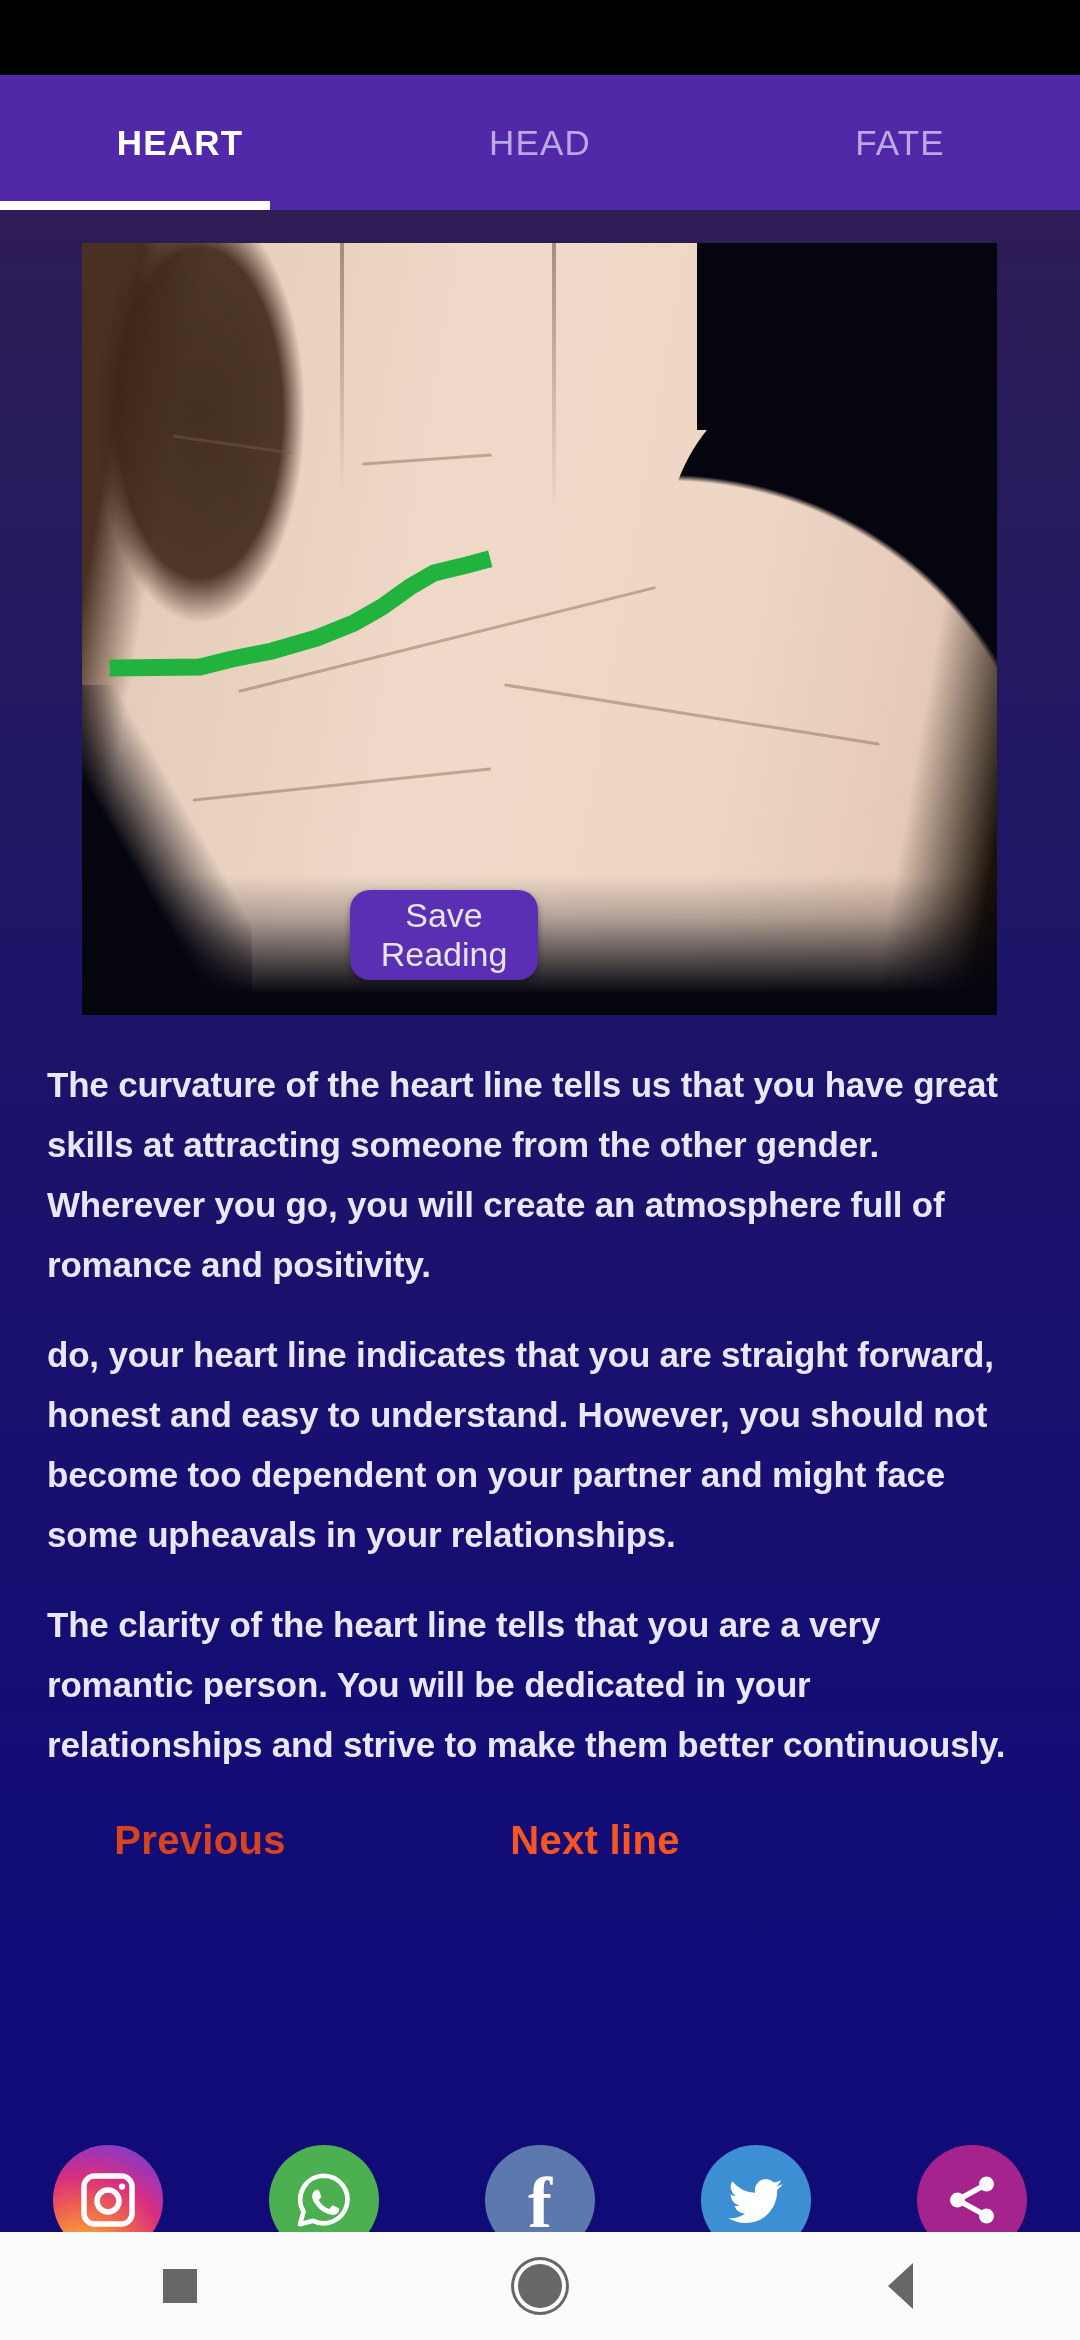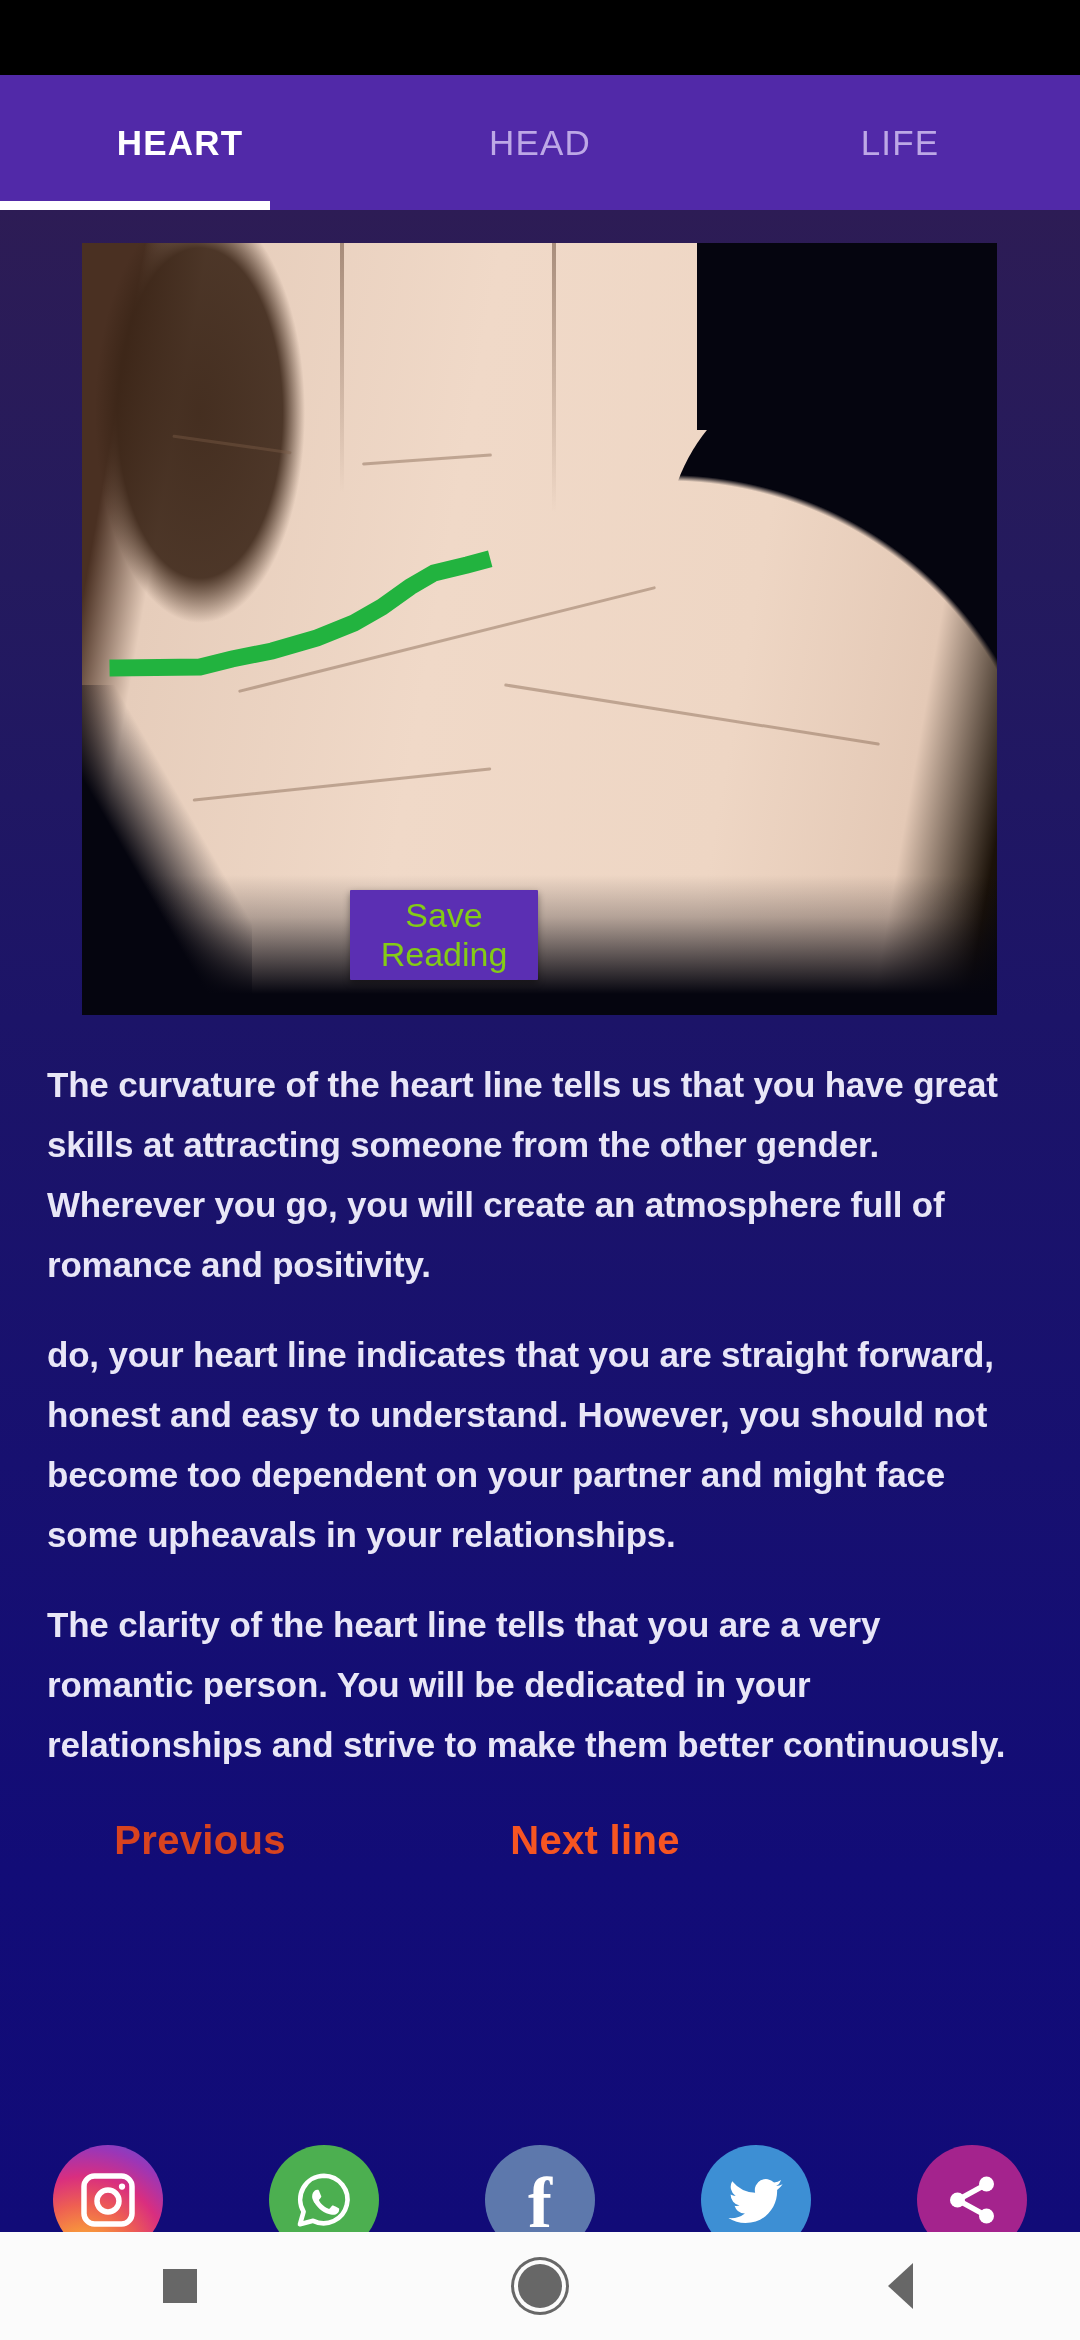--- a/index.html
+++ b/index.html
@@ -127,22 +127,22 @@
   }
   
   .heart-line { position:absolute; left:0; top:0; width:915px; height:772px; }
 
   .save-btn {
     position:absolute;
     left:268px; top:647px;
     width:188px; height:90px;
     background:#5b2fb3;
     border:none;
-    border-radius:1px;
-    color:#84cc16;
+    border-radius:20px;
+    color:#e5e5e5;
     font-size:34px;
     font-family:"Liberation Sans", sans-serif;
     cursor:pointer;
     box-shadow:0 3px 7px rgba(0,0,0,.4);
   }
 
   
   .reading {
     position:absolute;
     left:47px; top:845px;
@@ -243,21 +243,21 @@
   <div class="status-bar"></div>
 
   <div class="tab-bar">
     <div class="tab active">
       <span>HEART</span>
     </div>
     <div class="tab">
       <span>HEAD</span>
     </div>
     <div class="tab">
-      <span>LIFE</span>
+      <span>FATE</span>
     </div>
     <div class="tab-indicator"></div>
   </div>
 
   <div class="content">
 
     <div class="photo-wrap">
       <div class="palm-bg"></div>
 
       <div class="finger" style="left:258px;height:250px;"></div>

